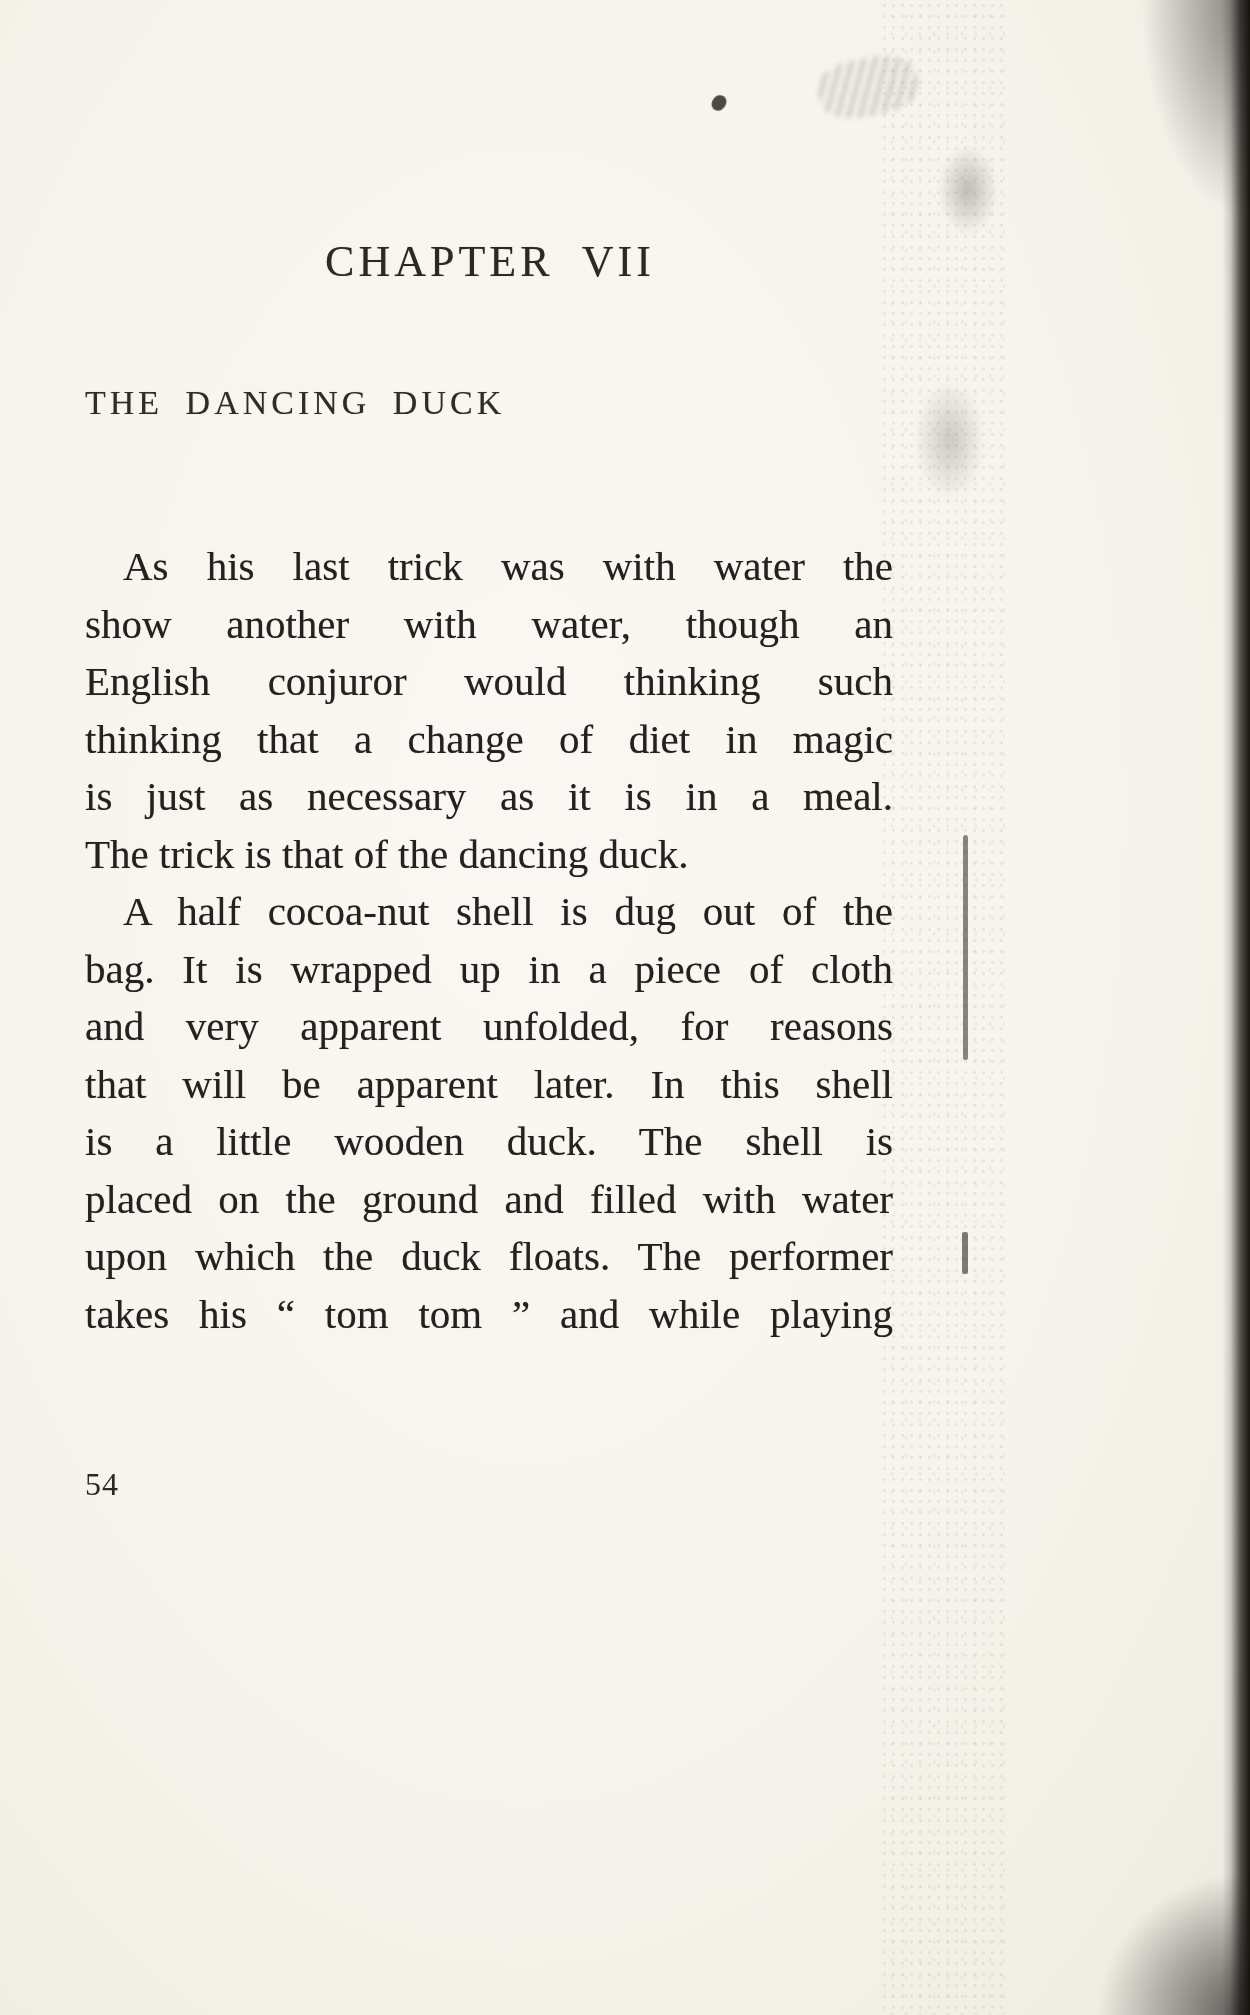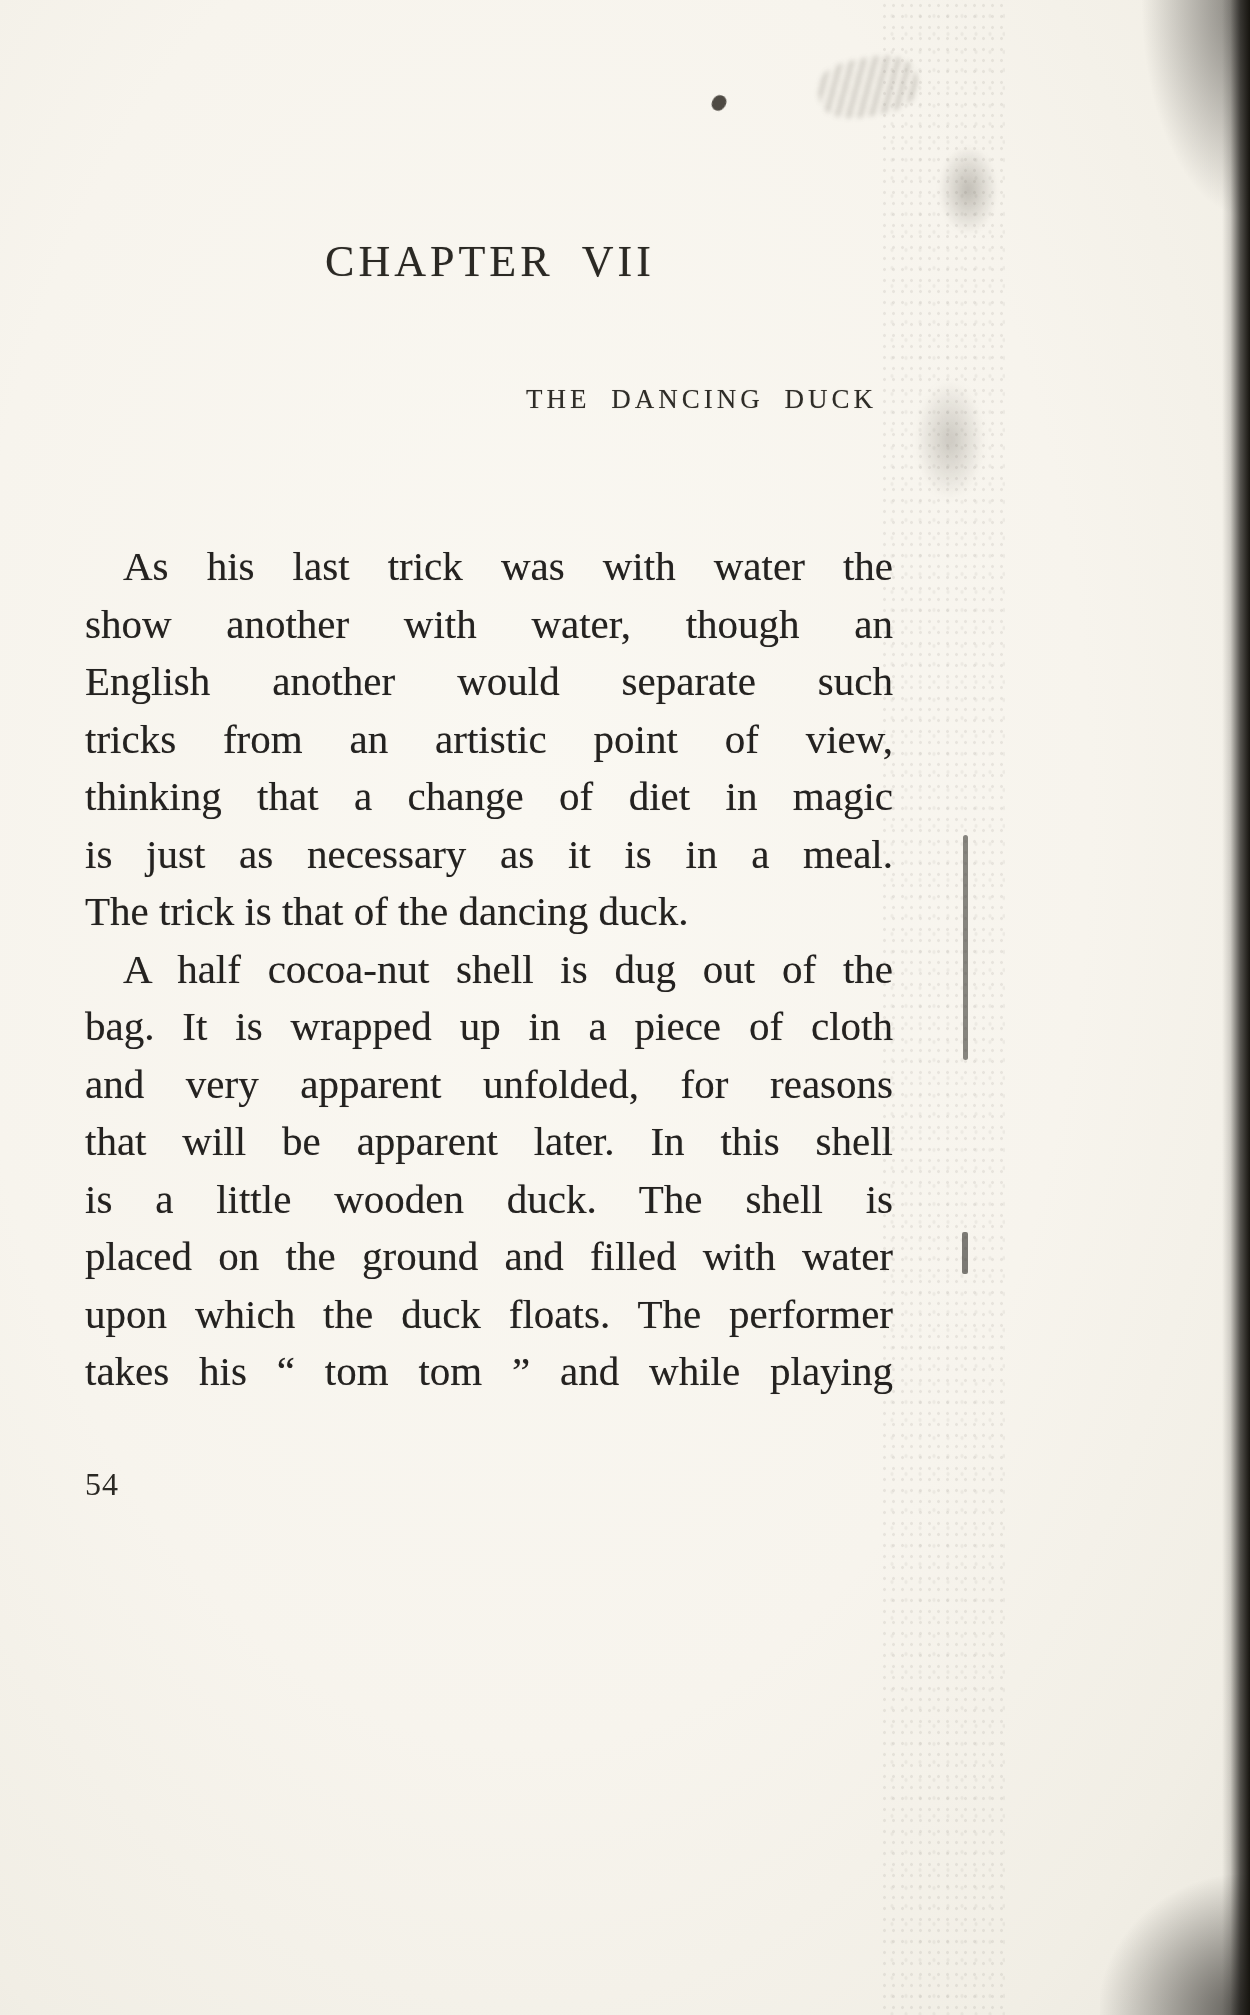--- a/index.html
+++ b/index.html
@@ -30,24 +30,24 @@
     text-align: center;
     font-size: 44px;
     letter-spacing: 4px;
     word-spacing: 14px;
     color: #2b2924;
     text-shadow: 0 0 1px rgba(43,41,36,0.35);
   }
   .section-title {
     position: absolute;
     top: 384px;
-    left: 67px;
+    left: 85px;
     width: 810px;
-    text-align: right;
-    font-size: 27px;
+    text-align: left;
+    font-size: 34px;
     letter-spacing: 4px;
     word-spacing: 10px;
     color: #2e2c27;
     text-shadow: 0 0 1px rgba(46,44,39,0.3);
   }
   .body-text {
     position: absolute;
     top: 538px;
     left: 85px;
     width: 808px;
@@ -177,22 +177,21 @@
   <div class="tick-line-long"></div>
   <div class="tick-line-short"></div>
 
   <div class="chapter-heading">CHAPTER VII</div>
   <div class="section-title">THE DANCING DUCK</div>
 
   <div class="body-text">
     <div>
       <div class="line indent">As his last trick was with water the</div>
       <div class="line">show another with water, though an</div>
-      <div class="line">English another would separate such</div>
-      <div class="line">tricks from an artistic point of view,</div>
+      <div class="line">English conjuror would thinking such</div>
       <div class="line">thinking that a change of diet in magic</div>
       <div class="line">is just as necessary as it is in a meal.</div>
       <div class="line flush">The trick is that of the dancing duck.</div>
     </div>
     <div>
       <div class="line indent">A half cocoa-nut shell is dug out of the</div>
       <div class="line">bag. It is wrapped up in a piece of cloth</div>
       <div class="line">and very apparent unfolded, for reasons</div>
       <div class="line">that will be apparent later. In this shell</div>
       <div class="line">is a little wooden duck. The shell is</div>

